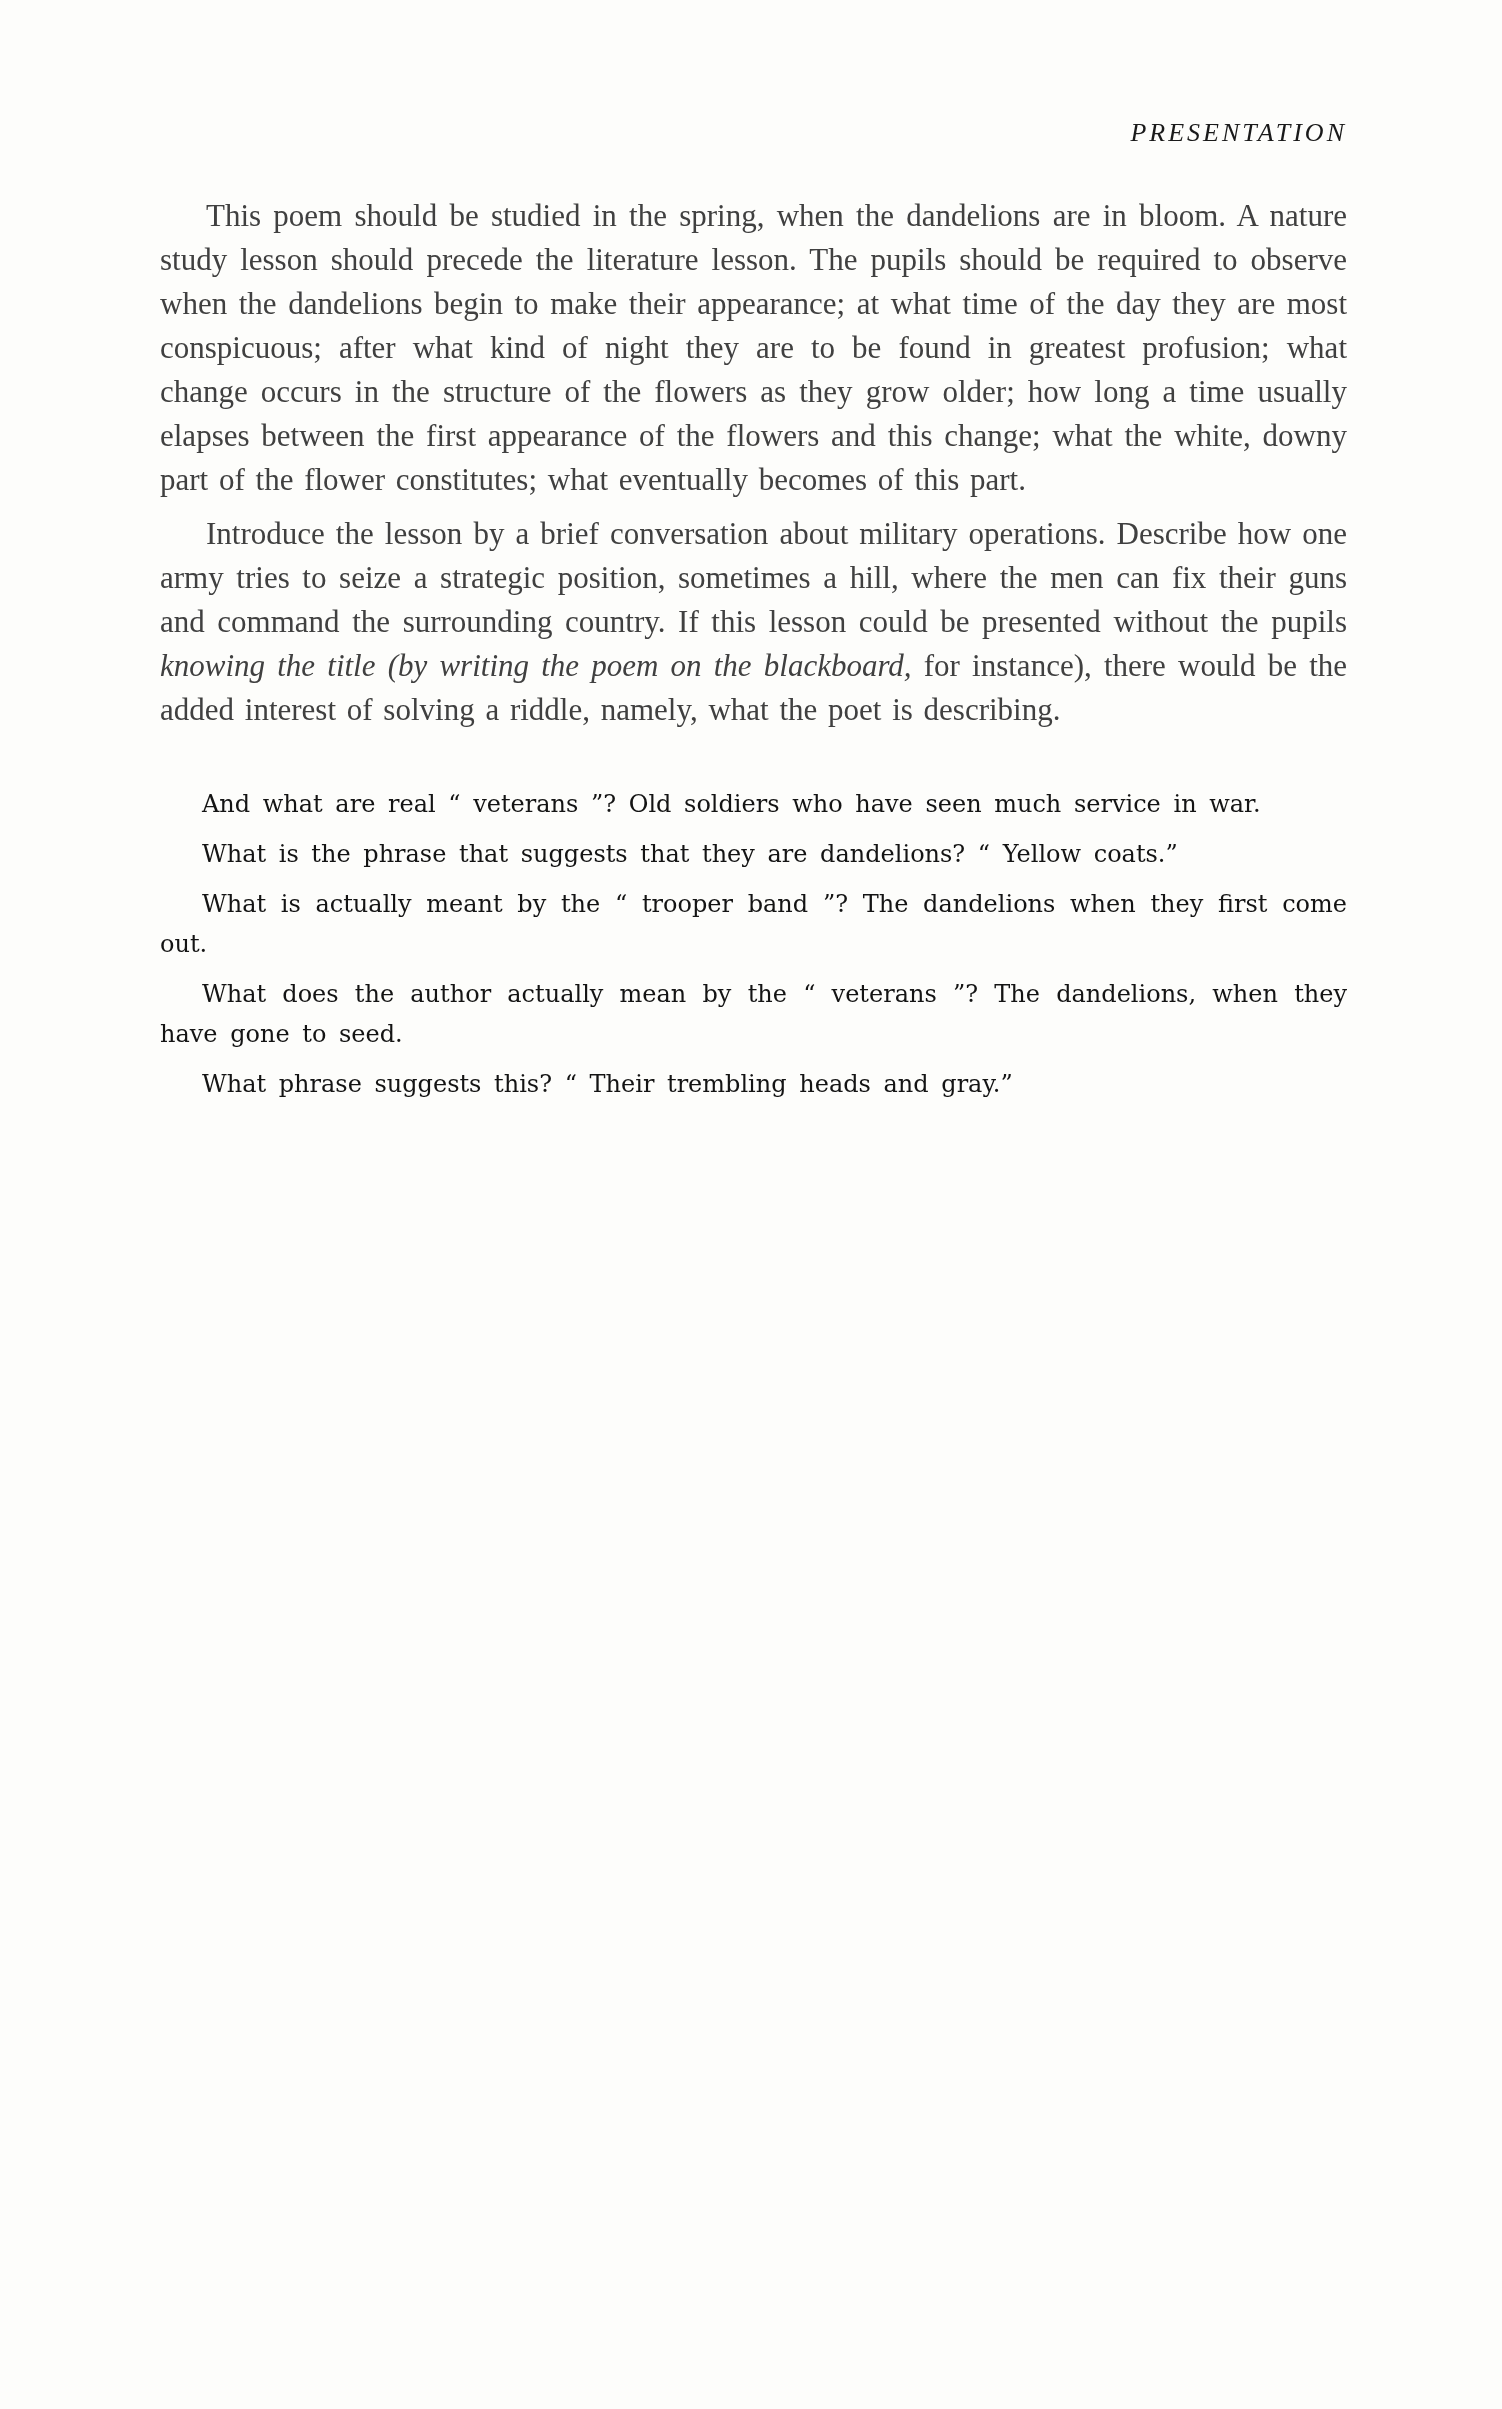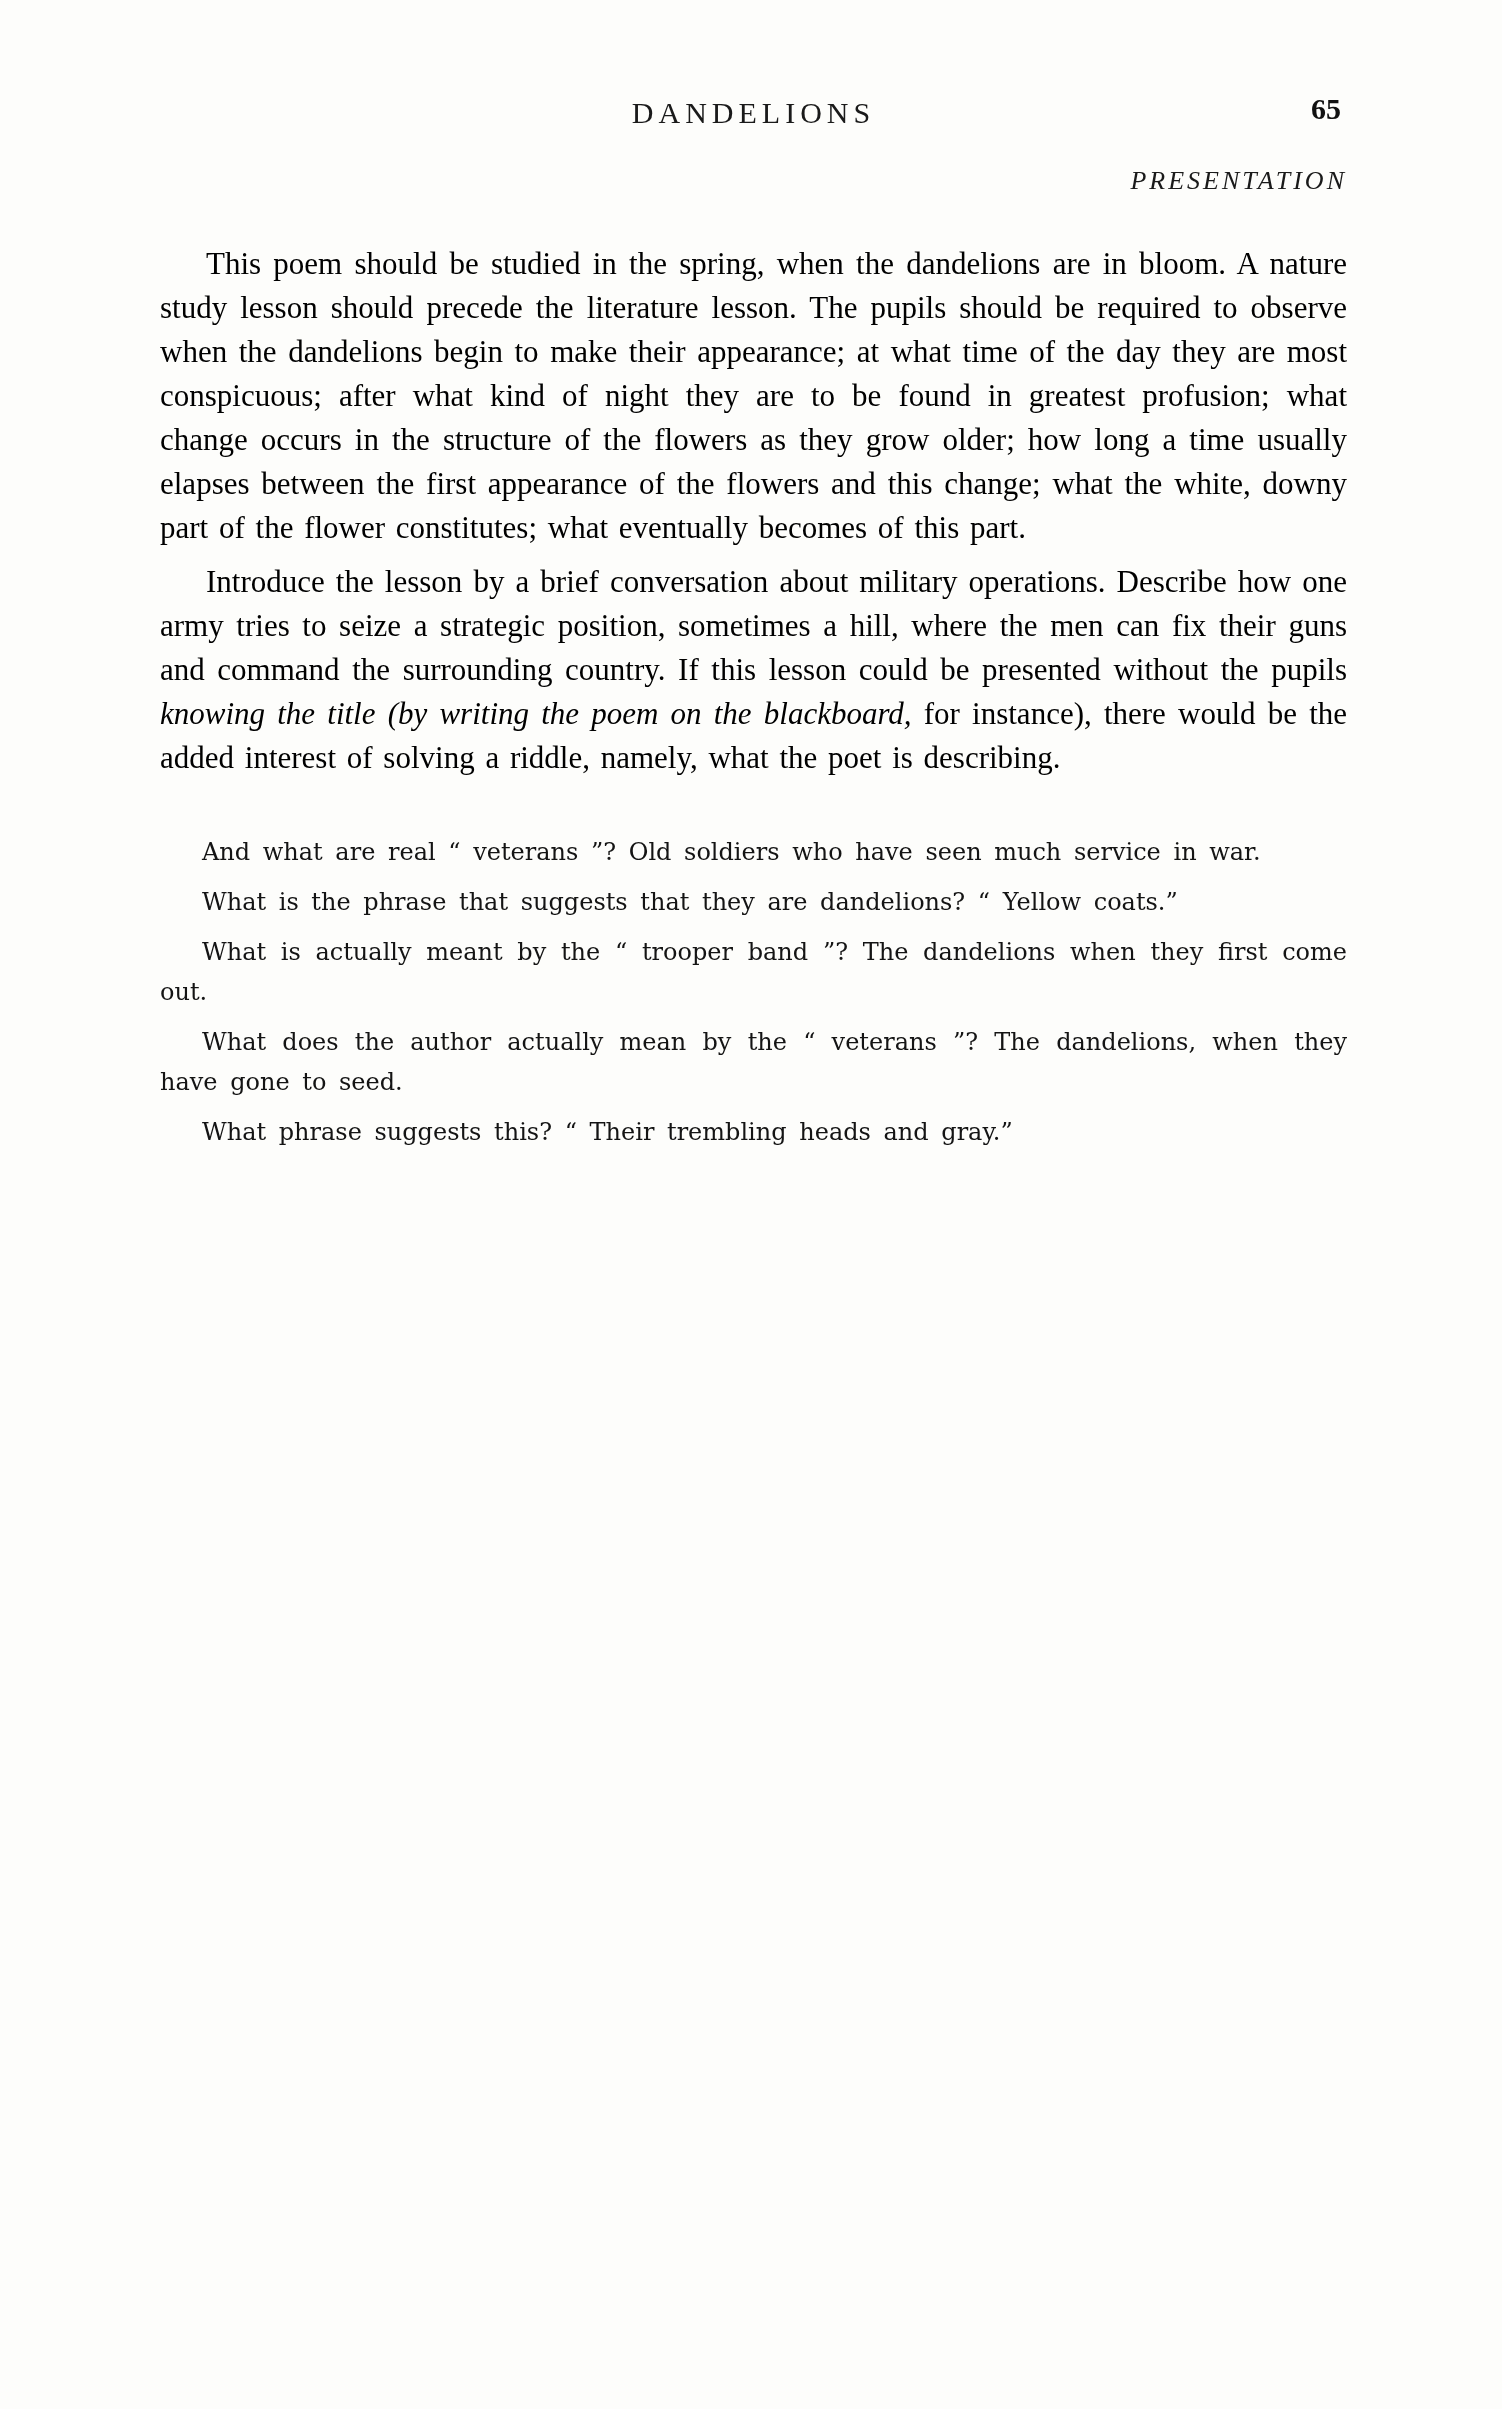--- a/index.html
+++ b/index.html
@@ -51,21 +51,21 @@
     color: #1a1a1a;
   }
   
   .body-para {
     font-size: 31px;
     line-height: 44px;
     text-align: justify;
     text-indent: 46px;
     word-spacing: 3px;
     margin: 0;
-    color: #000000;
+    color: #404040;
   }
   .body-para + .body-para {
     margin-top: 10px;
   }
   .italic-seg {
     font-style: italic;
   }
   
   .qa-section {
     margin-top: 52px;
@@ -79,24 +79,20 @@
     word-spacing: 5px;
     margin: 0 0 10px 0;
     color: #141414;
   }
 </style>
 </head>
 <body>
 
 <div class="page">
 
-  <div class="header-row">
-    <div class="running-title">DANDELIONS</div>
-    <div class="page-number">65</div>
-  </div>
 
   <div class="section-title">PRESENTATION</div>
 
   <p class="body-para">This poem should be studied in the spring, when the dandelions are in bloom.  A nature study lesson should precede the literature lesson.  The pupils should be required to observe when the dandelions begin to make their appearance; at what time of the day they are most conspicuous; after what kind of night they are to be found in greatest profusion; what change occurs in the structure of the flowers as they grow older; how long a time usually elapses between the first appearance of the flowers and this change; what the white, downy part of the flower constitutes; what eventually becomes of this part.</p>
 
   <p class="body-para"><span>Introduce the lesson by a brief conversation about military operations.  Describe how one army tries to seize a strategic position, sometimes a hill, where the men can fix their guns and command the surrounding country.  If this lesson could be presented without the pupils </span><span class="italic-seg">knowing the title (by writing the poem on the blackboard,</span><span> for instance), there would be the added interest of solving a riddle, namely, what the poet is describing.</span></p>
 
   <div class="qa-section">
     <p class="qa-para">And what are real “ veterans ”?  Old soldiers who have seen much service in war.</p>
     <p class="qa-para">What is the phrase that suggests that they are dandelions?  “ Yellow coats.”</p>

